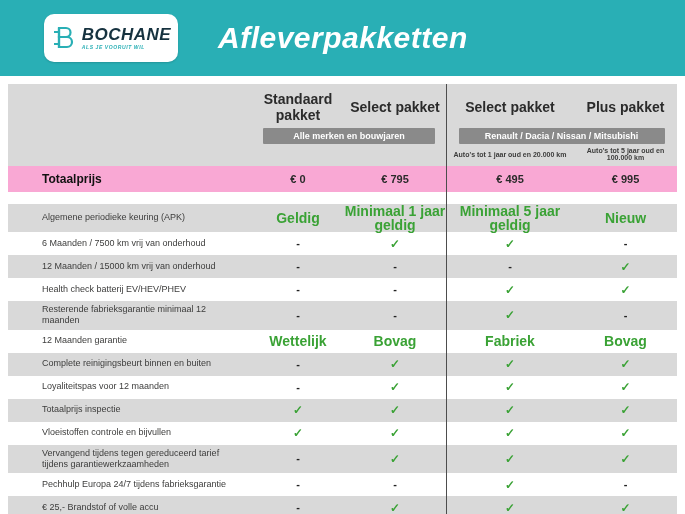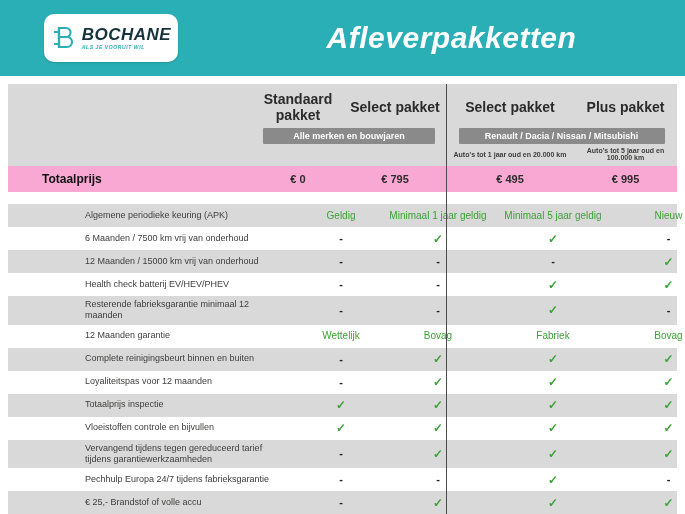--- a/index.html
+++ b/index.html
@@ -18,21 +18,21 @@
   .logo-box{
     background:#ffffff;border-radius:10px;
     width:134px;height:48px;
     display:flex;align-items:center;justify-content:center;gap:7px;
     box-shadow:0 1px 2px rgba(0,0,0,.15);
   }
   .logo-icon{display:flex;align-items:center;}
   .logo-text-wrap{display:flex;flex-direction:column;line-height:1;}
   .logo-text{font-weight:700;font-size:17px;color:#16323f;letter-spacing:.5px;}
   .logo-tagline{font-size:5px;font-weight:700;color:#29afb5;letter-spacing:.6px;margin-top:2px;}
-  .title-wrap{flex:1;text-align:center;}
+  .title-wrap{flex:1;}
   .title{
     display:inline-block;margin:0 0 0 40px;
     color:#ffffff;font-size:30px;font-weight:700;letter-spacing:.5px;
   }
   
   .table{
     position:relative;
     margin:8px 8px 0 8px;   
   }
   .vdivider{
@@ -65,30 +65,30 @@
   }
   .price-row{background:#f9a8d4;min-height:26px;}
   .price-label{
     padding-left:34px;font-size:12px;font-weight:700;color:#111111;
   }
   .price-val{
     text-align:center;font-size:11px;font-weight:700;color:#2b2b2b;
   }
   .spacer{height:12px;background:#ffffff;}
   
-  .row{min-height:23px;padding-left:43px;}
+  .row{min-height:23px;}
   .row.gray{background:#d9d9d9;}
   .row.white{background:#ffffff;}
   .cell.label{
     padding:3px 8px 3px 34px;font-size:9px;color:#3d3d3c;line-height:1.25;
   }
   .cell.value{text-align:center;line-height:1;}
   .cell.value.dash{font-size:11px;font-weight:700;color:#222222;}
   .cell.value.check{font-size:12px;font-weight:700;color:#3aa235;}
-  .cell.value.green-text{font-size:10px;font-weight:400;color:#3aa235;}
+  .cell.value.green-text{font-size:14px;font-weight:700;color:#3aa235;}
 </style>
 </head>
 <body>
 
 <div class="page">
 
   <header class="topbar">
     <div class="logo-box">
       <span class="logo-icon">
         <svg width="24" height="26" viewBox="0 0 24 26" fill="none" xmlns="http://www.w3.org/2000/svg">

